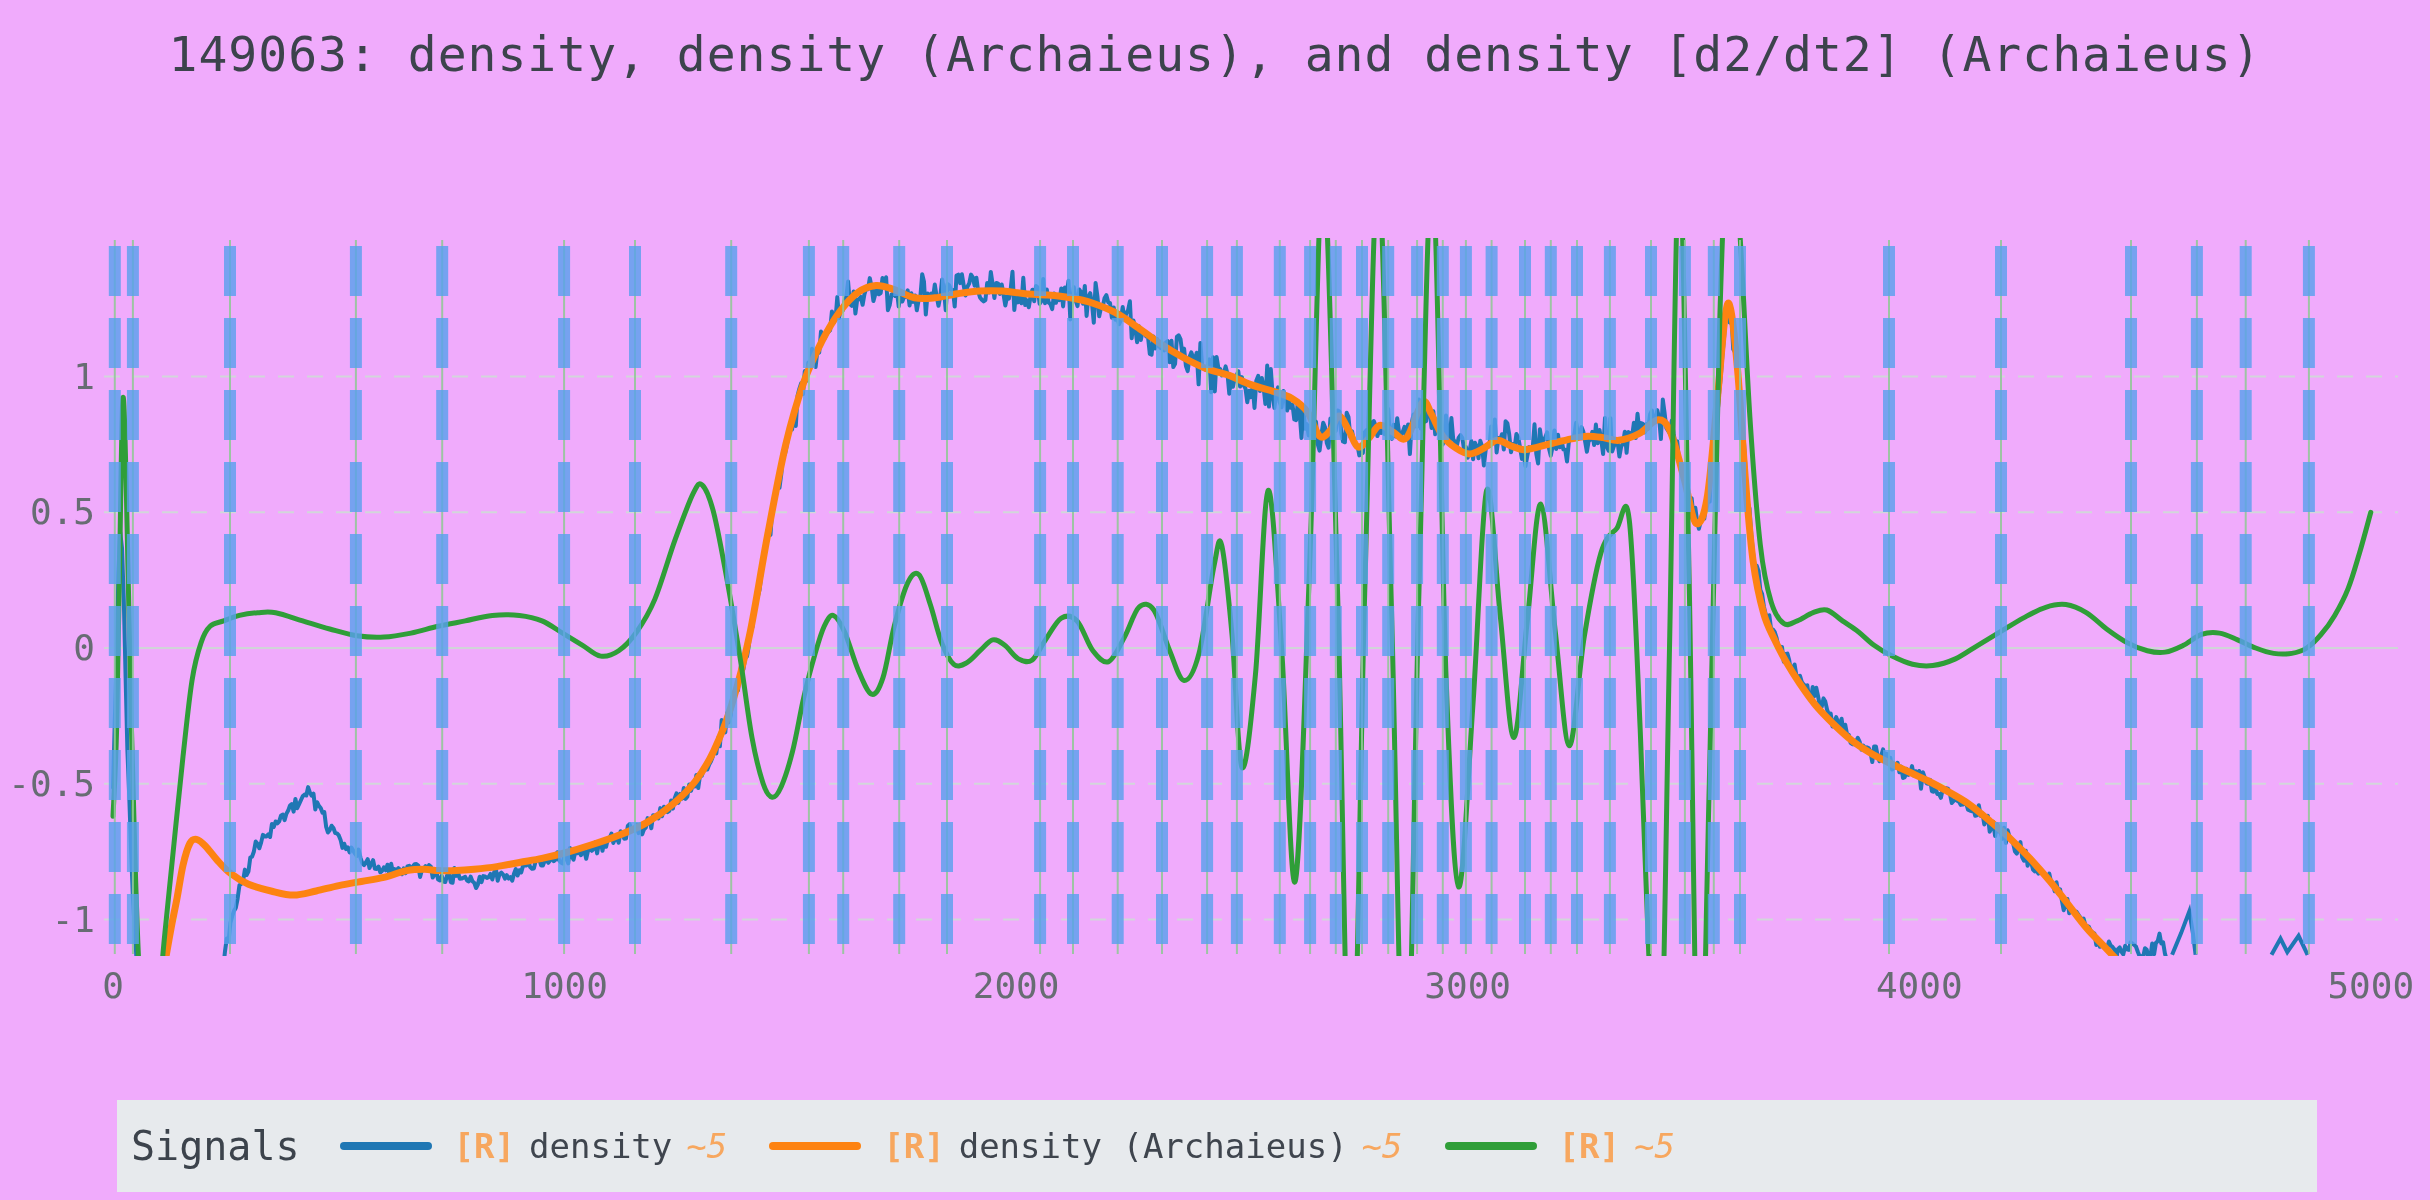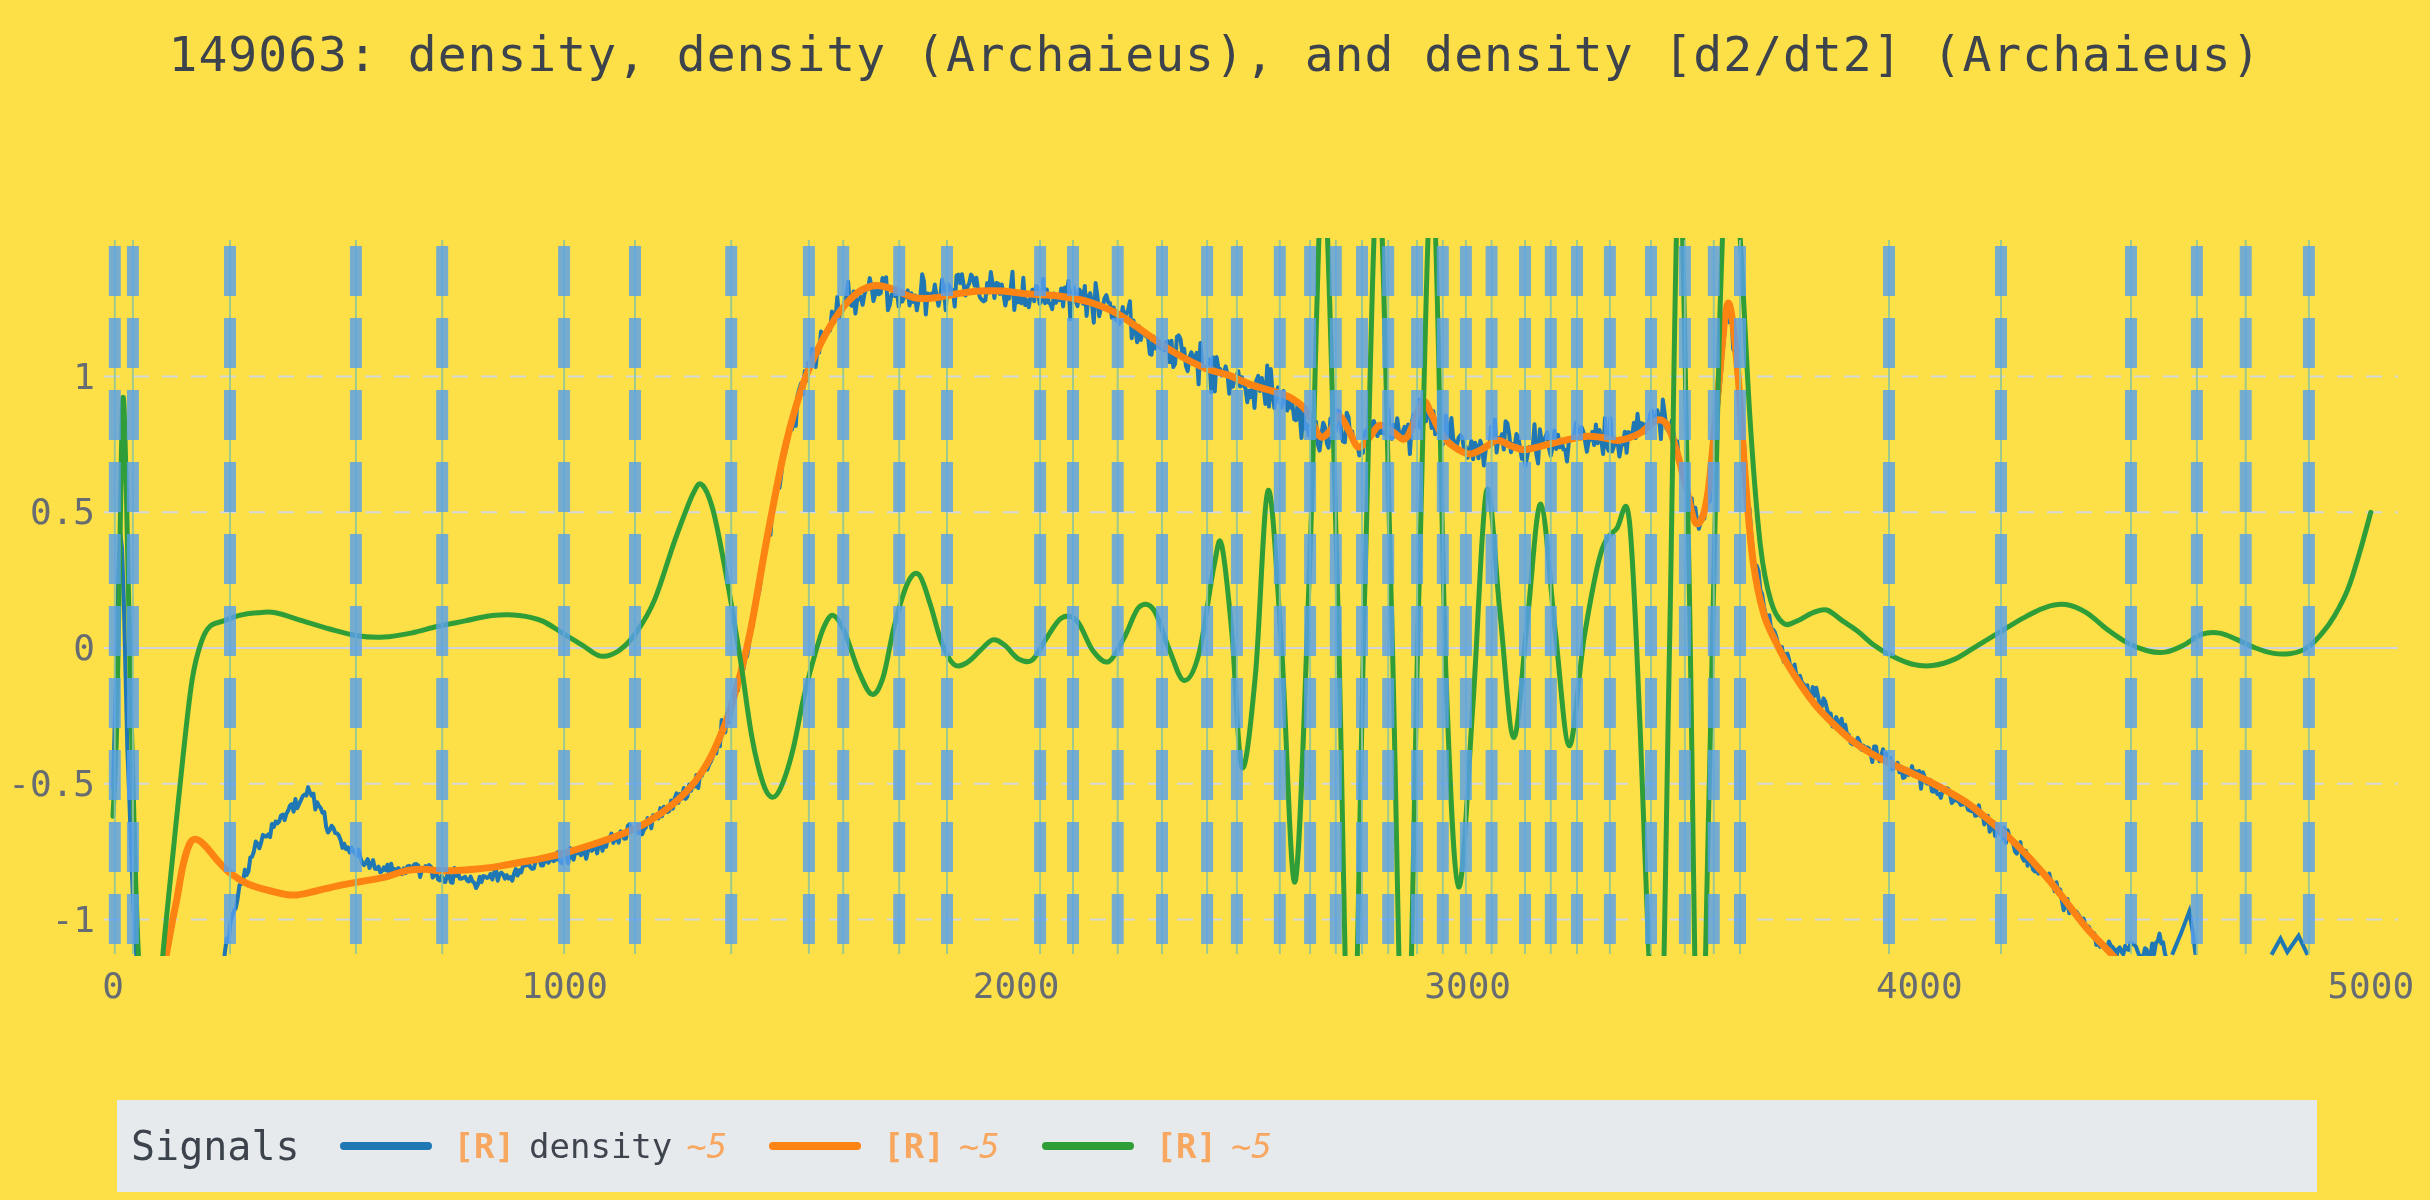--- a/index.html
+++ b/index.html
@@ -1,16 +1,16 @@
 <!DOCTYPE html>
 <html><head>
 <meta charset="utf-8">
 <style>
   html,body{margin:0;padding:0;background:#eff1f4;}
-  .screen{position:relative;width:2430px;height:1200px;background:#fde047;overflow:hidden;
+  .screen{position:relative;width:2430px;height:1200px;background:#f0abfc;overflow:hidden;
           font-family:"DejaVu Sans Mono",monospace;}
   .chart-title{position:absolute;top:26px;left:0;width:2430px;text-align:center;
                font-size:48px;color:#3c434c;letter-spacing:1px;white-space:pre;}
   #plot-svg{position:absolute;top:0;left:0;}
   .legend{position:absolute;left:117px;top:1100px;width:2200px;height:92px;background:#e7eaed;
           display:flex;align-items:center;box-sizing:border-box;padding-left:14px;}
   .legend-label{font-size:40px;color:#3c434c;margin-right:40px;}
   .legend-item{display:flex;align-items:center;margin-right:42px;white-space:nowrap;}
   .swatch{display:inline-block;width:92px;height:8px;border-radius:4px;margin-right:22px;}
   .legend-item .prefix{color:#f7a75f;font-weight:bold;font-size:34px;margin-right:14px;}
@@ -148,20 +148,21 @@
     <div class="legend-item">
       <span class="swatch" style="background: rgb(31, 119, 180);"></span>
       <span class="prefix">[R]</span>
       <span class="name">density</span>
       <span class="suffix">~5</span>
     </div>
 
     <div class="legend-item">
       <span class="swatch" style="background: rgb(253, 131, 18);"></span>
       <span class="prefix">[R]</span>
+      <span class="name">density (Archaieus)</span>
       <span class="suffix">~5</span>
     </div>
 
     <div class="legend-item">
       <span class="swatch" style="background: rgb(47, 158, 56);"></span>
       <span class="prefix">[R]</span>
       <span class="suffix">~5</span>
     </div>
   </div>
 </div>

